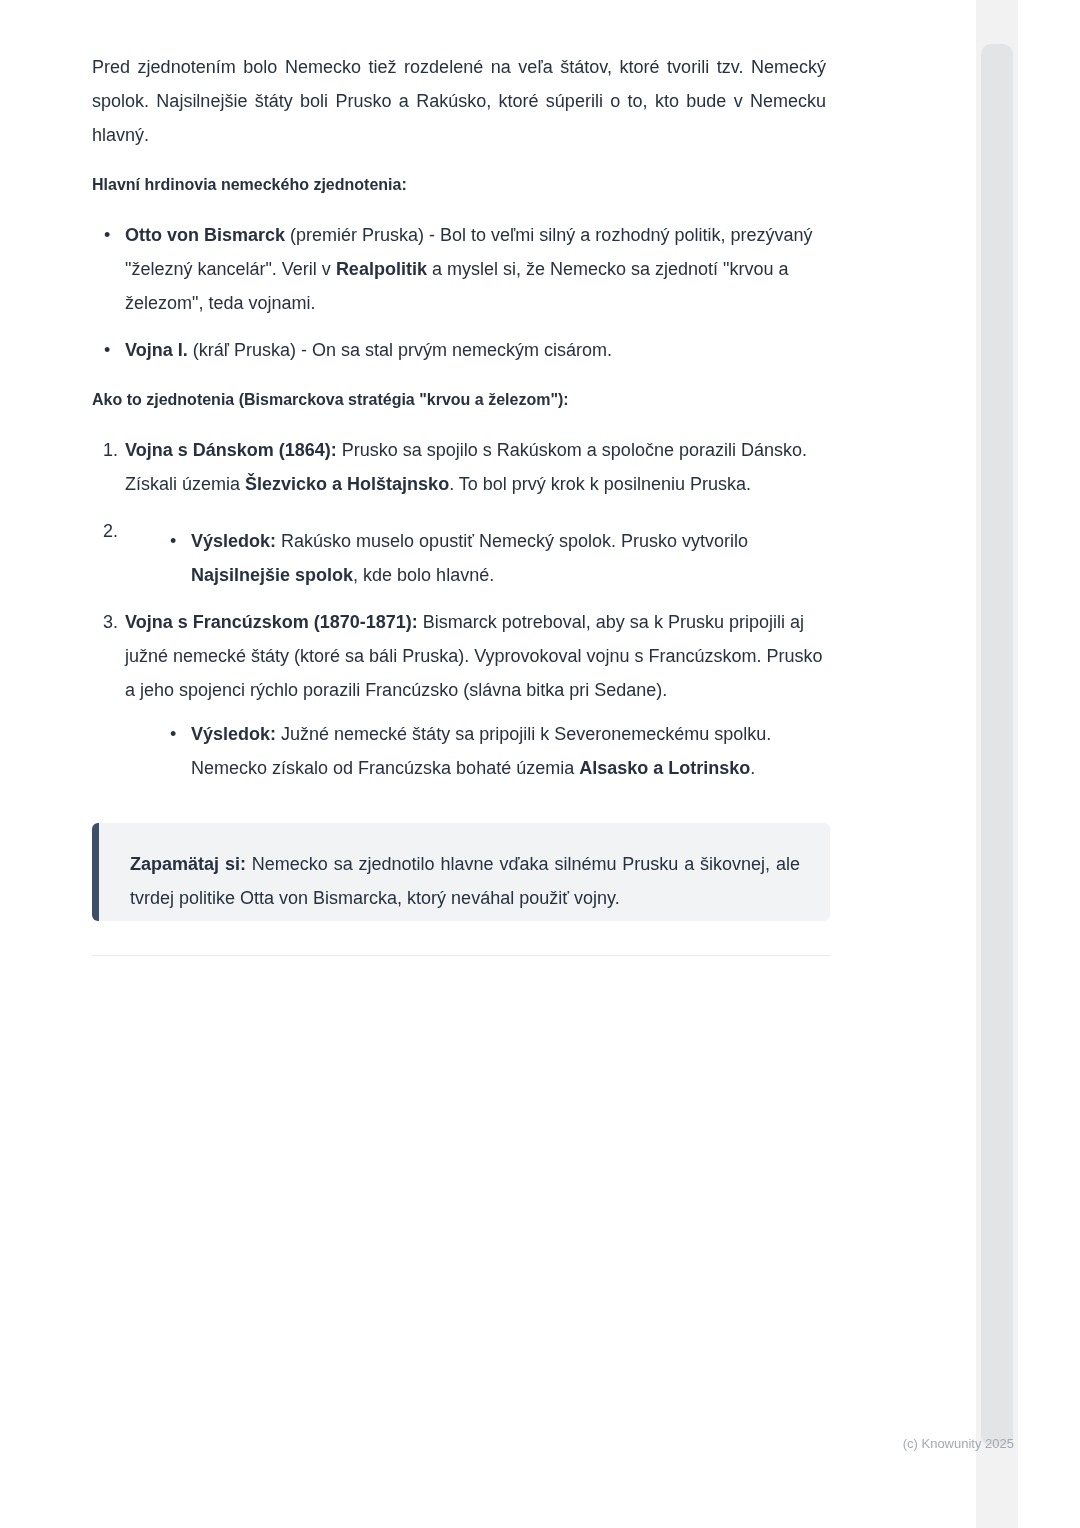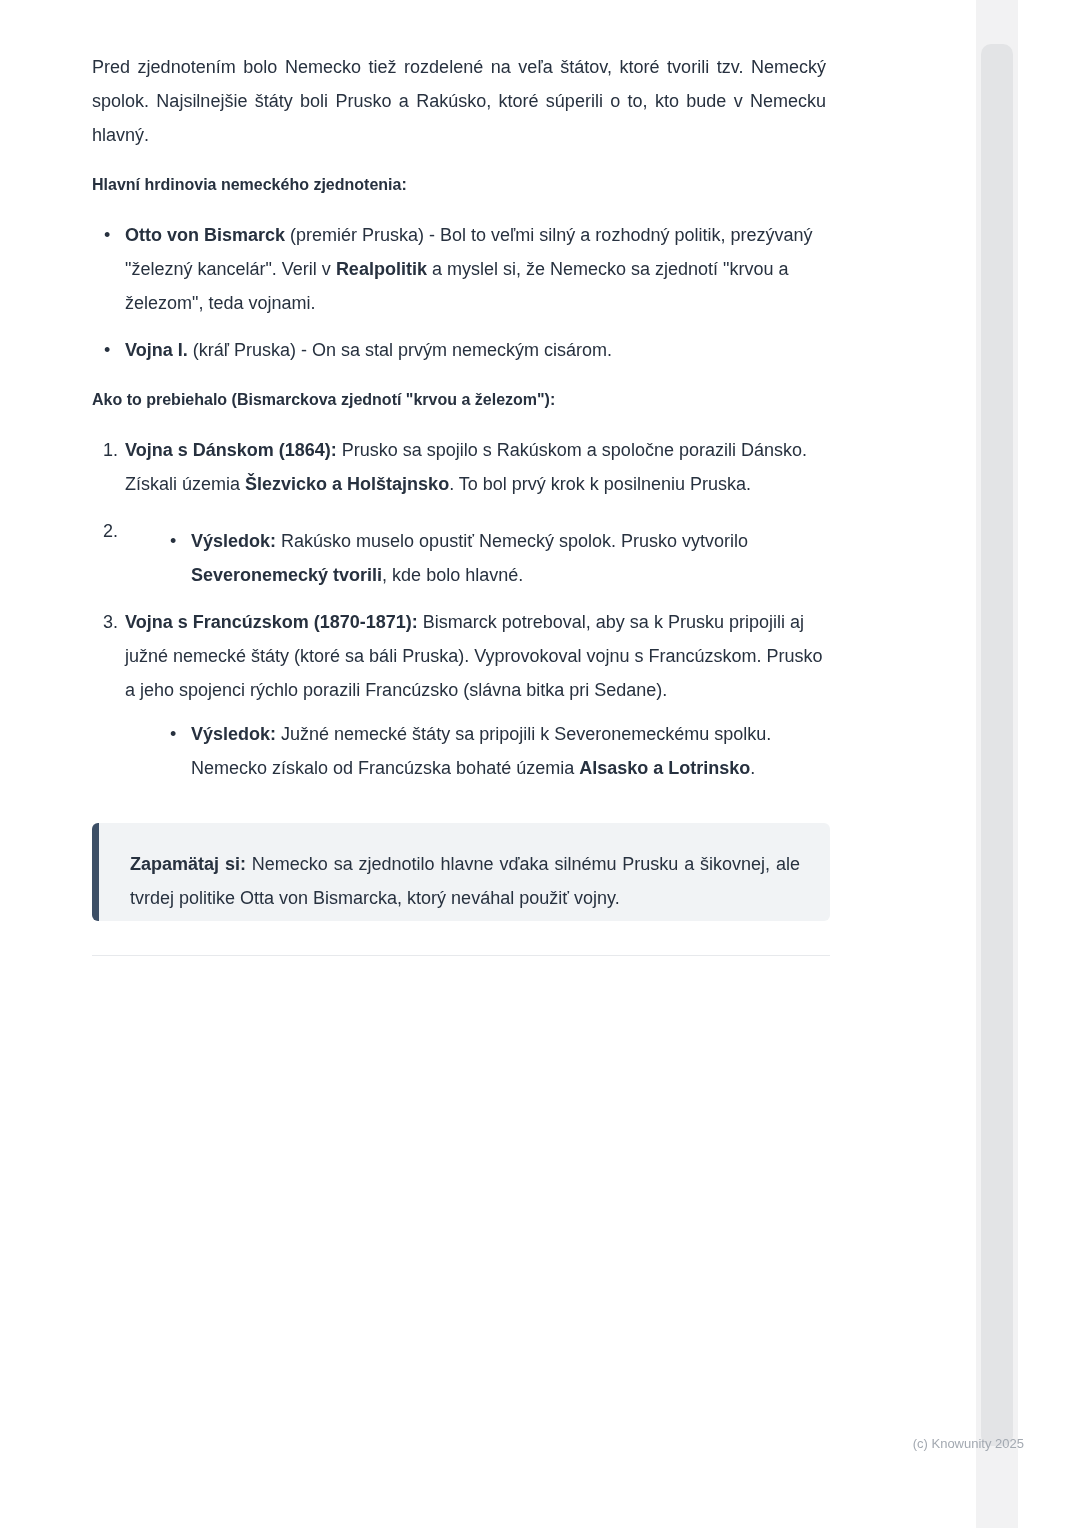--- a/index.html
+++ b/index.html
@@ -64,21 +64,21 @@
   }
   .divider {
     border: none;
     height: 1px;
     background: var(--divider, #e7e9ec);
     margin: 34px 0 0 0;
   }
   .footer {
     position: absolute;
     top: 1436px;
-    right: 56px;
+    right: 66px;
     font-size: 13px;
     line-height: 16px;
     color: var(--footer-text, #a3a9b1);
     z-index: 3;
   }
   .scrollbar-track {
     position: absolute;
     top: 0;
     left: 976px;
     width: 42px;
@@ -109,35 +109,35 @@
     <li class="list-item">
       <span class="marker">•</span>
       <div class="item-text"><strong>Otto von Bismarck</strong><span> (premiér Pruska) - Bol to veľmi silný a rozhodný politik, prezývaný "železný kancelár". Veril v </span><strong>Realpolitik</strong><span> a myslel si, že Nemecko sa zjednotí "krvou a železom", teda vojnami.</span></div>
     </li>
     <li class="list-item">
       <span class="marker">•</span>
       <div class="item-text"><strong>Vojna I.</strong><span> (kráľ Pruska) - On sa stal prvým nemeckým cisárom.</span></div>
     </li>
   </ul>
 
-  <h3 class="heading"><strong>Ako to prebiehalo (Bismarckova zjednotí "krvou a železom"):</strong></h3>
+  <h3 class="heading"><strong>Ako to zjednotenia (Bismarckova stratégia "krvou a železom"):</strong></h3>
 
 
   <ol class="doc-list">
     <li class="list-item">
       <span class="marker">1.</span>
       <div class="item-text"><strong>Vojna s Dánskom (1864):</strong><span> Prusko sa spojilo s Rakúskom a spoločne porazili Dánsko. Získali územia </span><strong>Šlezvicko a Holštajnsko</strong><span>. To bol prvý krok k posilneniu Pruska.</span></div>
     </li>
     <li class="list-item">
       <span class="marker">2.</span>
       <div class="item-text">
         <ul class="sub-list">
           <li class="list-item">
             <span class="marker">•</span>
-            <div class="item-text"><strong>Výsledok:</strong><span> Rakúsko muselo opustiť Nemecký spolok. Prusko vytvorilo </span><strong>Severonemecký tvorili</strong><span>, kde bolo hlavné.</span></div>
+            <div class="item-text"><strong>Výsledok:</strong><span> Rakúsko muselo opustiť Nemecký spolok. Prusko vytvorilo </span><strong>Najsilnejšie spolok</strong><span>, kde bolo hlavné.</span></div>
           </li>
         </ul>
       </div>
     </li>
     <li class="list-item">
       <span class="marker">3.</span>
       <div class="item-text">
         <div><strong>Vojna s Francúzskom (1870-1871):</strong><span> Bismarck potreboval, aby sa k Prusku pripojili aj južné nemecké štáty (ktoré sa báli Pruska). Vyprovokoval vojnu s Francúzskom. Prusko a jeho spojenci rýchlo porazili Francúzsko (slávna bitka pri Sedane).</span></div>
         <ul class="sub-list">
           <li class="list-item">

